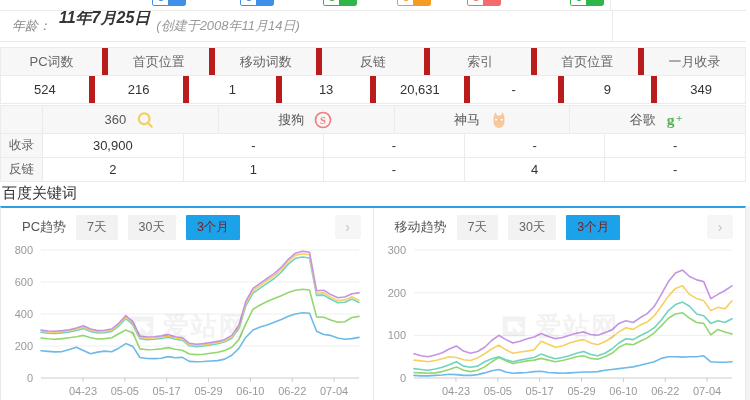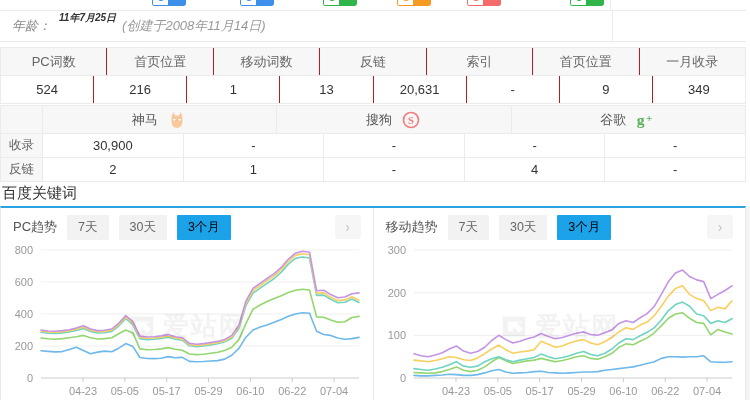--- a/index.html
+++ b/index.html
@@ -11,31 +11,31 @@
   .badge-row { position:relative; height:11px; border-bottom:1px solid #ebebeb; overflow:hidden; }
   .badge-row .vline { position:absolute; top:0; bottom:0; left:610px; width:1px; background:#ebebeb; }
   .w-badge { position:absolute; top:-10px; height:16px; display:flex; border-radius:2px; overflow:hidden; }
   .w-badge .bl { width:16px; background:#fff; border:1px solid; border-right:none; border-radius:2px 0 0 2px; display:flex; align-items:center; justify-content:center; }
   .w-badge .bl i { width:6px; height:6px; border-radius:50%; display:block; }
   .w-badge .br { width:18px; border-radius:0 2px 2px 0; }
   .domain-row { display:flex; height:30px; align-items:stretch; }
   .domain-label { width:90px; background:#f7f7f7; border-right:1px solid #ebebeb; color:#666;
     display:flex; align-items:center; justify-content:center; }
   .domain-content { flex:1; display:flex; align-items:center; padding-left:12px; color:#888;font-style:italic; }
-  .domain-content .age-val { color:#333; font-weight:bold; margin:0 6px 16px 8px; font-size:10px; }
+  .domain-content .age-val { color:#333; font-weight:bold; margin:0 6px 16px 8px; font-size:16px; }
   .domain-content .age-note { color:#999; }
   .domain-right { width:134px; border-left:1px solid #ebebeb; }
 
   
   .stats-table { position:absolute; top:47px; left:0; width:746px; border:1px solid #ebebeb; }
   .stats-table .tr { display:flex; }
   .stats-table .tr.head { background:#f7f7f7; border-bottom:1px solid #ebebeb; }
   .stats-table .td { flex:1; height:27px; display:flex; align-items:center; justify-content:center; color:#333; }
   .stats-table .tr.head .td { color:#666; }
-  .stats-table .td:not(:last-child) { border-right:1px solid #b91c1c; }
+  .stats-table .td:not(:last-child) { border-right:6px solid #b91c1c; }
 
   
   .engine-table { position:absolute; top:105px; left:0; width:746px; border:1px solid #ebebeb; }
   .engine-table .tr { display:flex; }
   .engine-table .tr:not(:last-child) { border-bottom:1px solid #ebebeb; }
   .engine-table .th-corner, .engine-table .row-label { width:42px; background:#f7f7f7; color:#666;
     display:flex; align-items:center; justify-content:center; border-right:1px solid #ebebeb; font-size:12.5px; }
   .engine-table .ecell { flex:1; display:flex; align-items:center; justify-content:center; gap:8px; }
   .engine-table .ecell:not(:last-child) { border-right:1px solid #ebebeb; }
   .engine-table .head .ecell { background:#f7f7f7; height:27px; color:#555; }
@@ -45,24 +45,24 @@
   
   .section-title { position:absolute; top:184px; left:2px; font-size:15px; color:#333; }
 
   
   .charts-wrap { position:absolute; top:206px; left:0; width:746px; height:250px;
     border:1px solid #e8e8e8; border-top:2px solid #2aa3e2; display:flex; background:#fff; }
   .page-strip { position:absolute; top:206px; right:0; width:4px; height:194px; background:#f3f3f3; }
   .chart-panel { flex:1; min-width:0; }
   .chart-panel.first { border-right:1px solid #e8e8e8; }
   .panel-header { height:38px; display:flex; align-items:center; padding:0 12px; gap:10px; }
-  .panel-title { color:#555; }
+  .panel-title { color:#555;margin-left:9px; }
   .time-btn { border:none; background:#f2f2f2; color:#666; font-size:12.5px; padding:4px 11px;
     cursor:pointer; font-family:inherit; border-radius:1px; }
-  .time-btn.active { background:#1ba2e8; color:#000000; }
+  .time-btn.active { background:#1ba2e8; color:#7f1d1d; }
   .chevron-btn { margin-left:auto; width:26px; height:24px; background:#f6f6f6; border:none; border-radius:3px;
     color:#c3c3c3; font-size:14px; cursor:pointer; display:flex; align-items:center; justify-content:center; font-family:inherit; }
   .plot { position:relative; height:200px; }
   .watermark { position:absolute; left:50%; top:40%; transform:translate(-50%,-50%);
     display:flex; align-items:center; gap:6px; pointer-events:none; }
   .watermark .wm-text { font-size:26px; font-weight:bold; color:rgba(0,0,0,0.05); letter-spacing:2px; }
 </style>
 </head>
 <body>
 
@@ -135,35 +135,44 @@
     <div class="td">-</div>
     <div class="td">9</div>
     <div class="td">349</div>
   </div>
 </div>
 
 <div class="engine-table">
   <div class="tr head">
     <div class="th-corner"></div>
     <div class="ecell">
+      <span>360</span>
+      <span class="eicon">
+        <svg width="20" height="20" viewBox="0 0 24 24" fill="none" stroke="#f2cf63" stroke-width="2.6" stroke-linecap="round">
+          <circle cx="11" cy="10.5" r="6.5"></circle>
+            <line x1="15.8" y1="15.5" x2="20" y2="20"></line>
+        </svg>
+      </span>
+    </div>
+    <div class="ecell">
+      <span>搜狗</span>
+      <span class="eicon">
+        <svg width="20" height="20" viewBox="0 0 24 24">
+          <circle cx="12" cy="12" r="9" fill="none" stroke="#f08080" stroke-width="2"></circle>
+          <text x="12" y="16.5" text-anchor="middle" font-size="13" font-weight="bold" fill="#f08080" font-family="Liberation Serif, serif">S</text>
+        </svg>
+      </span>
+    </div>
+    <div class="ecell">
       <span>神马</span>
       <span class="eicon">
         <svg width="20" height="20" viewBox="0 0 24 24">
           <path fill="#f7c99c" d="M7.5 2.5l2.3 4.2h4.4l2.3-4.2 2 5.5v6.5c0 4.2-2.9 7-6.5 7s-6.5-2.8-6.5-7V8z"></path>
           <rect x="6.5" y="10" width="4.4" height="3.4" rx="1.6" fill="#fff" stroke="#eeb27a"></rect>
           <rect x="13.1" y="10" width="4.4" height="3.4" rx="1.6" fill="#fff" stroke="#eeb27a"></rect>
-        </svg>
-      </span>
-    </div>
-    <div class="ecell">
-      <span>搜狗</span>
-      <span class="eicon">
-        <svg width="20" height="20" viewBox="0 0 24 24">
-          <circle cx="12" cy="12" r="9" fill="none" stroke="#f08080" stroke-width="2"></circle>
-          <text x="12" y="16.5" text-anchor="middle" font-size="13" font-weight="bold" fill="#f08080" font-family="Liberation Serif, serif">S</text>
         </svg>
       </span>
     </div>
     <div class="ecell">
       <span>谷歌</span>
       <span class="eicon">
         <svg width="22" height="22" viewBox="0 0 24 24">
           <text x="3" y="17" font-size="17" font-weight="bold" fill="#55b055" font-family="Liberation Serif, serif">g</text>
           <text x="13" y="14" font-size="12" font-weight="bold" fill="#55b055" font-family="Liberation Serif, serif">+</text>
         </svg>

